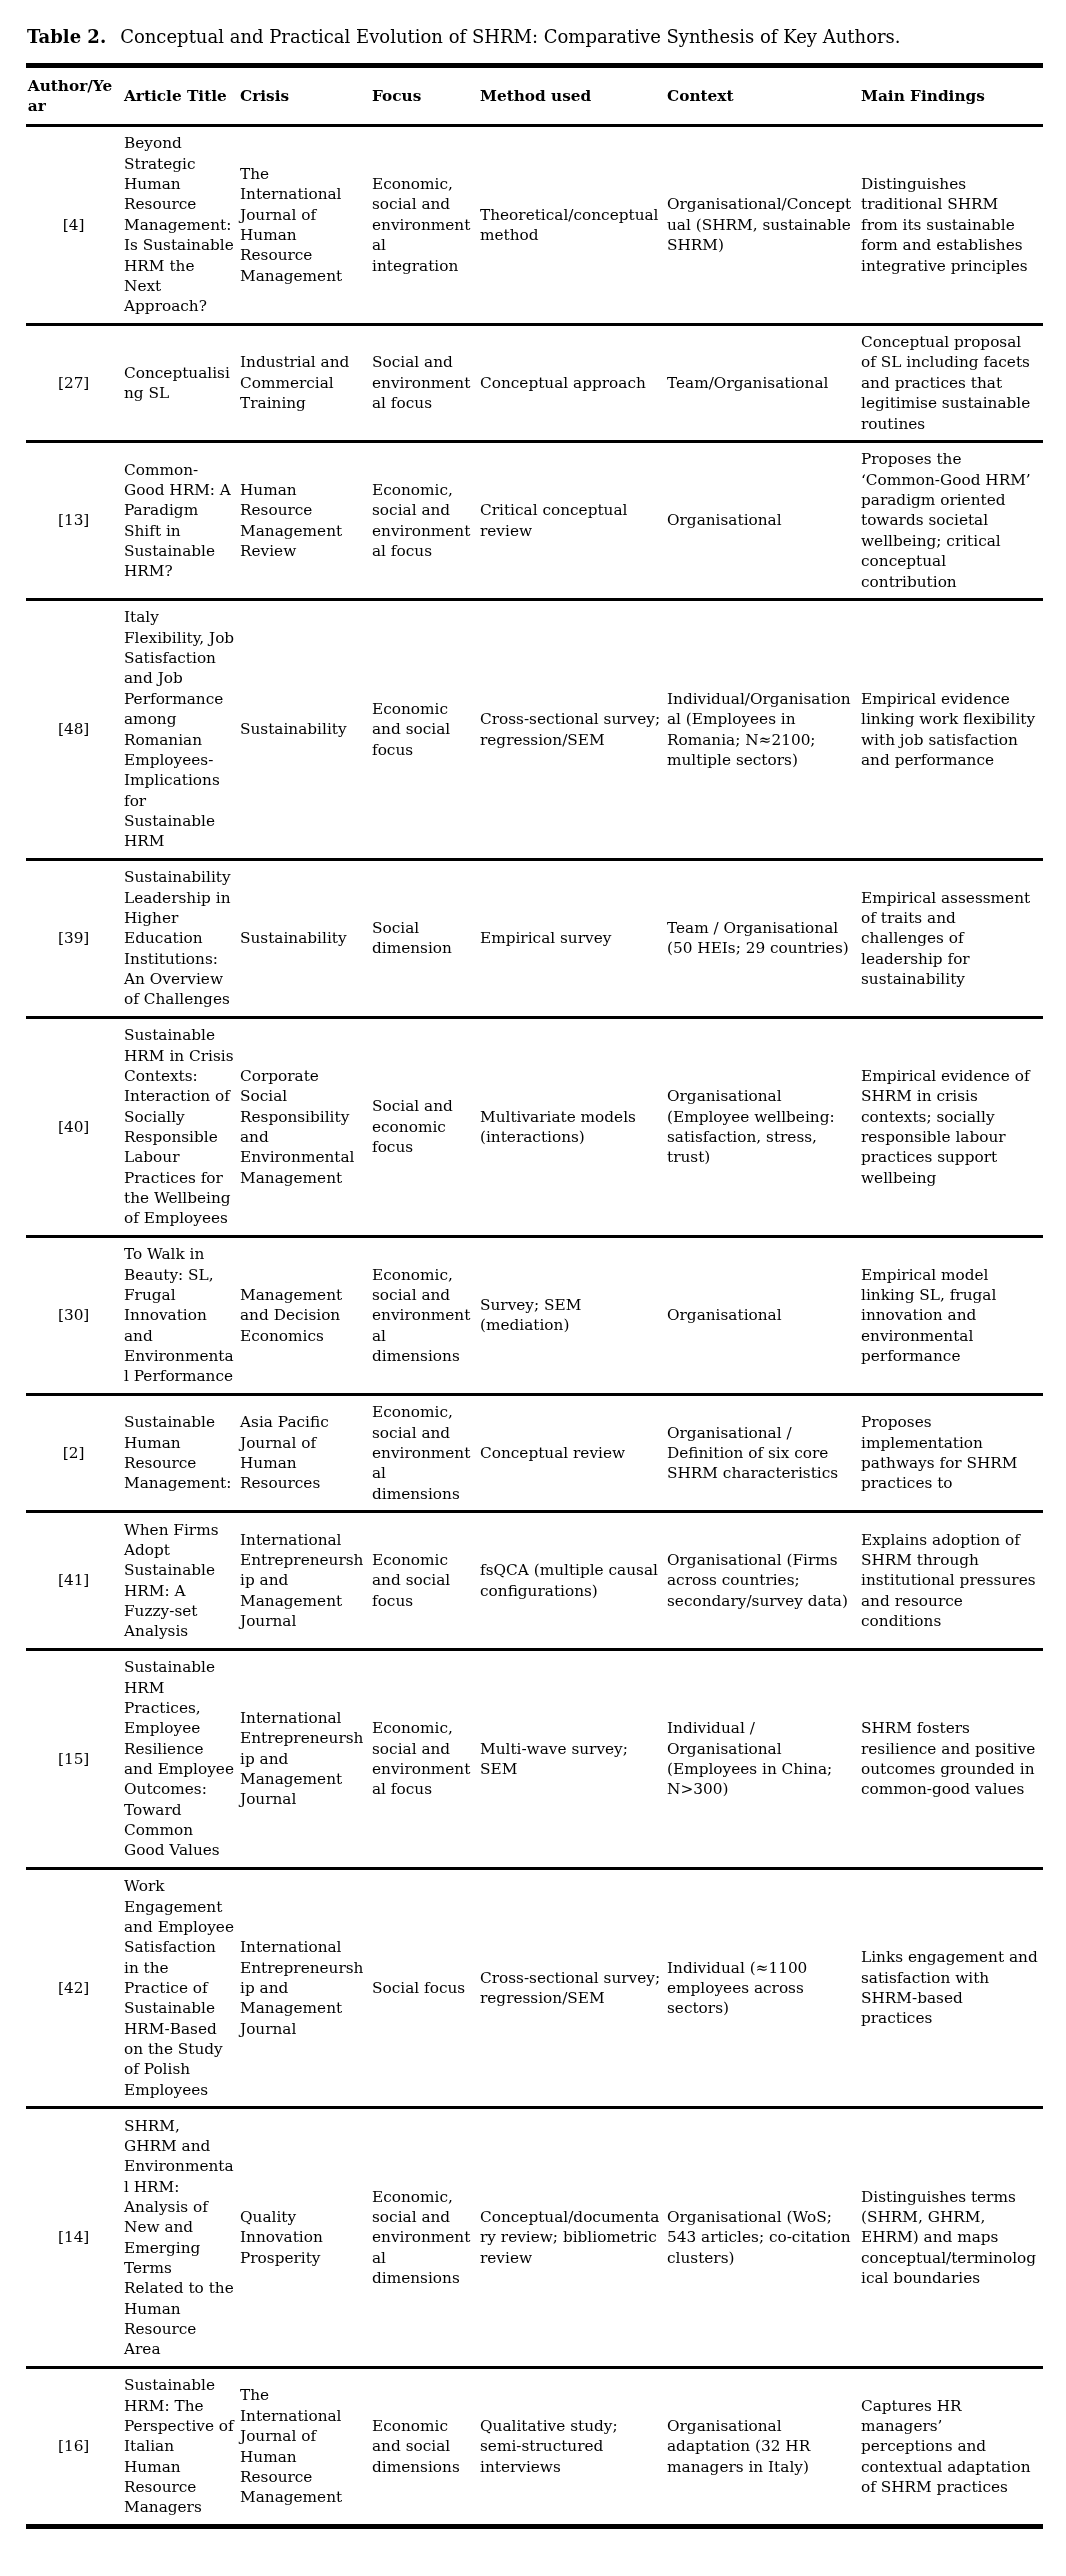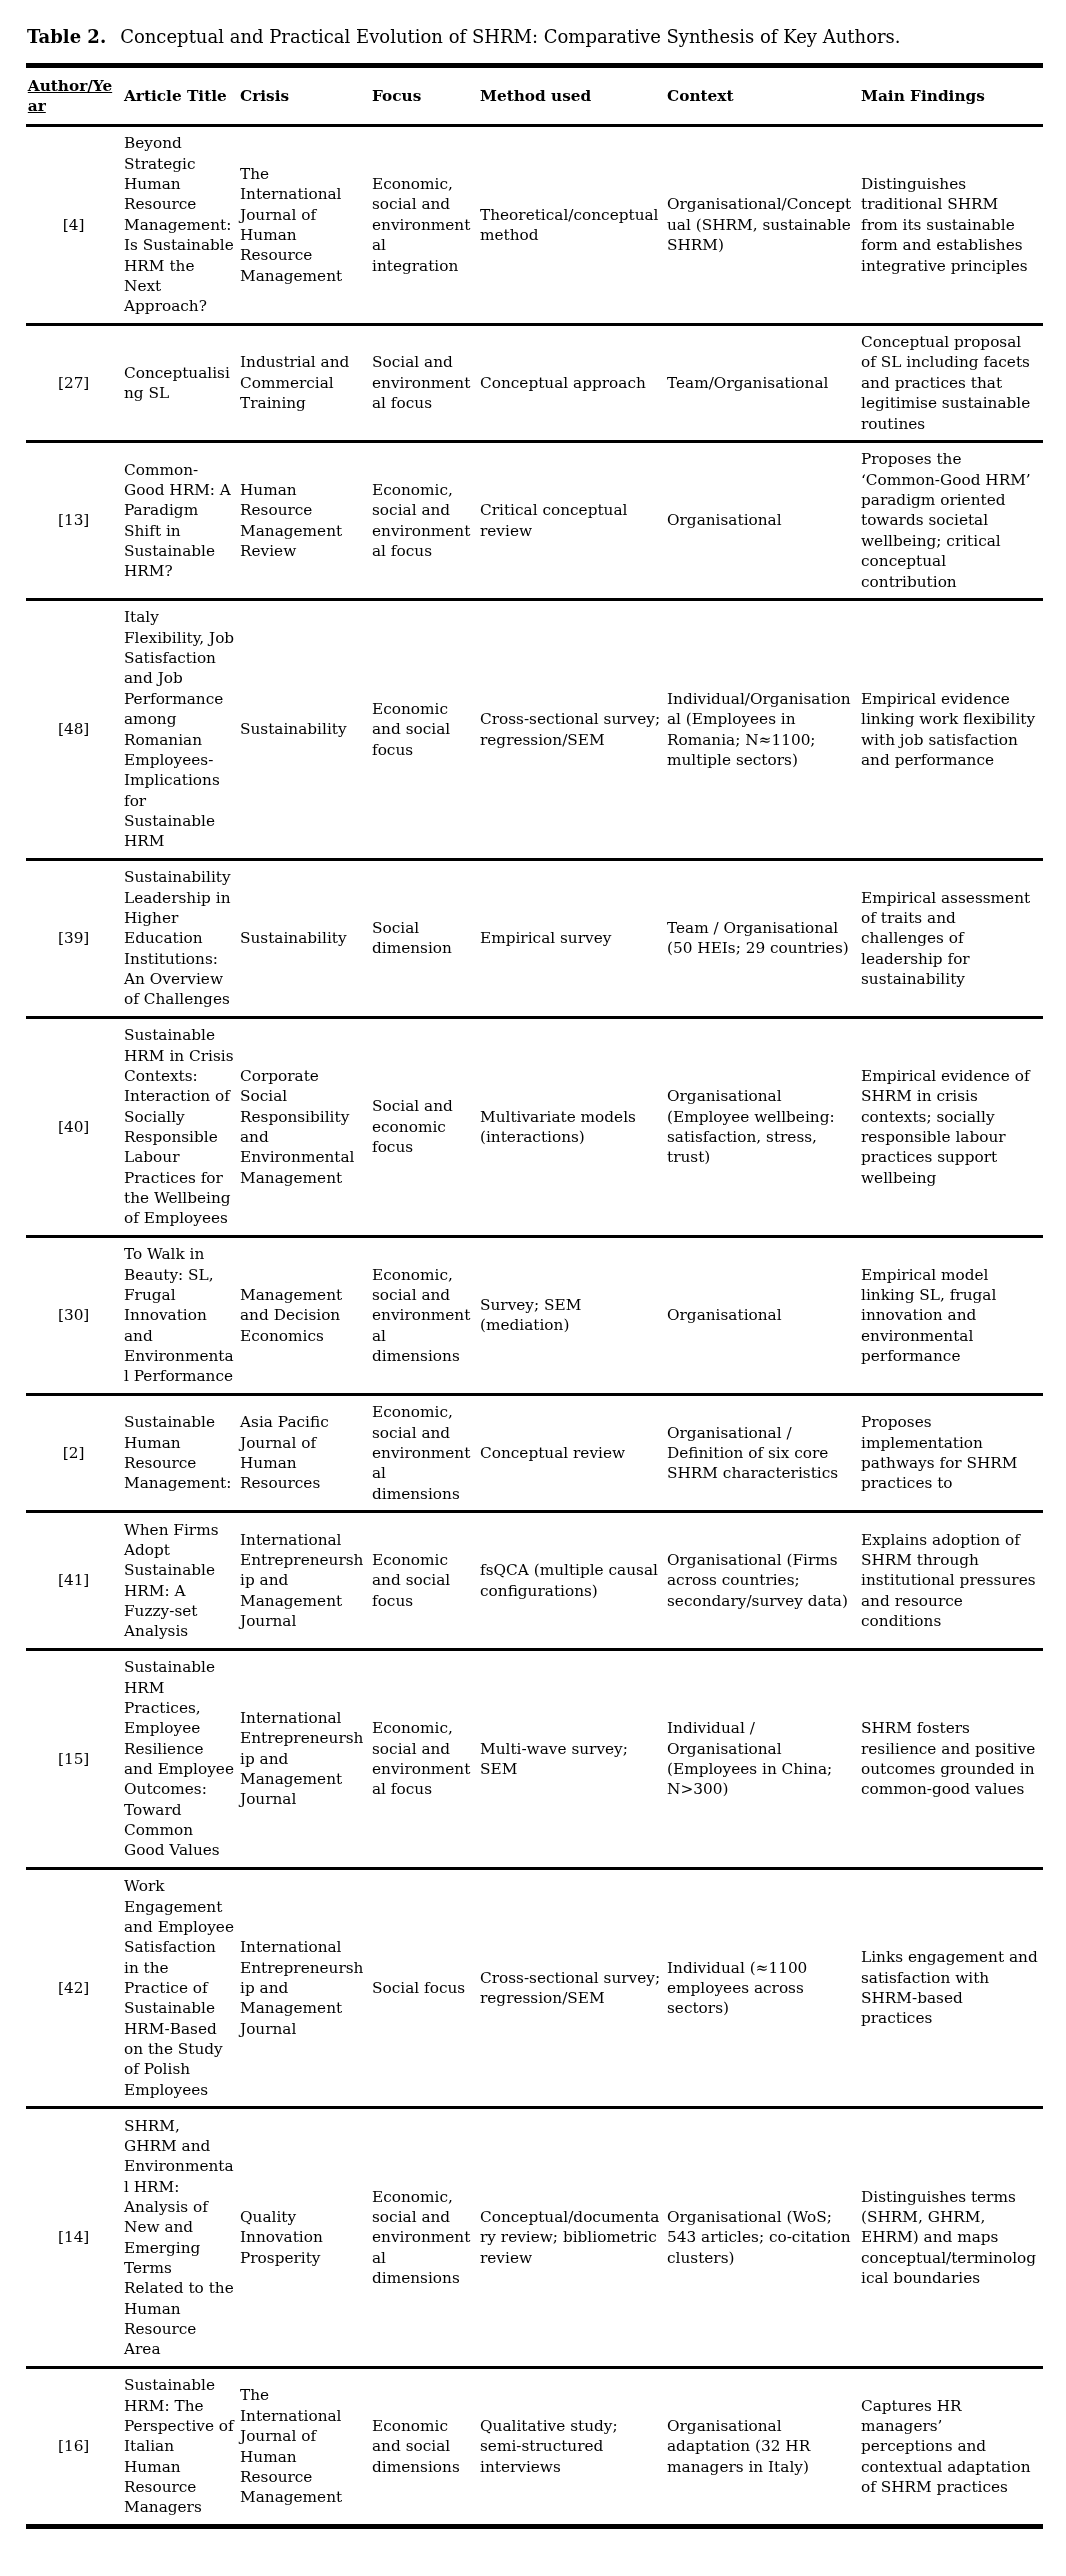--- a/index.html
+++ b/index.html
@@ -44,21 +44,21 @@
   }
   td {
     font-size: 15.3px;
     vertical-align: middle;
     text-align: left;
     padding: 6.3px 4.5px 6.3px 0;
     overflow-wrap: anywhere;
     line-height: 1.33;
   }
   td.col0 { text-align: center; padding-left: 1.8px; }
-  th.col0 { padding-left: 1.8px; text-decoration: underline; }
+  th.col0 { padding-left: 1.8px; }
 </style>
 </head>
 <body>
 
 <div class="page">
 
   <p class="table-caption">
     <b>Table 2.</b><span>Conceptual and Practical Evolution of SHRM: Comparative Synthesis of Key Authors.</span>
   </p>
 
@@ -110,21 +110,21 @@
           <td class="col4">Critical conceptual review</td>
           <td class="col5">Organisational</td>
           <td class="col6">Proposes the ‘Common-Good HRM’ paradigm oriented towards societal wellbeing; critical conceptual contribution</td>
         </tr>
         <tr>
           <td class="col0">[48]</td>
           <td class="col1">Italy Flexibility, Job Satisfaction and Job Performance among Romanian Employees-Implications for Sustainable HRM</td>
           <td class="col2">Sustainability</td>
           <td class="col3">Economic and social focus</td>
           <td class="col4">Cross-sectional survey; regression/SEM</td>
-          <td class="col5">Individual/Organisational (Employees in Romania; N≈1100; multiple sectors)</td>
+          <td class="col5">Individual/Organisational (Employees in Romania; N≈2100; multiple sectors)</td>
           <td class="col6">Empirical evidence linking work flexibility with job satisfaction and performance</td>
         </tr>
         <tr>
           <td class="col0">[39]</td>
           <td class="col1">Sustainability Leadership in Higher Education Institutions: An Overview of Challenges</td>
           <td class="col2">Sustainability</td>
           <td class="col3">Social dimension</td>
           <td class="col4">Empirical survey</td>
           <td class="col5">Team / Organisational (50 HEIs; 29 countries)</td>
           <td class="col6">Empirical assessment of traits and challenges of leadership for sustainability</td>

